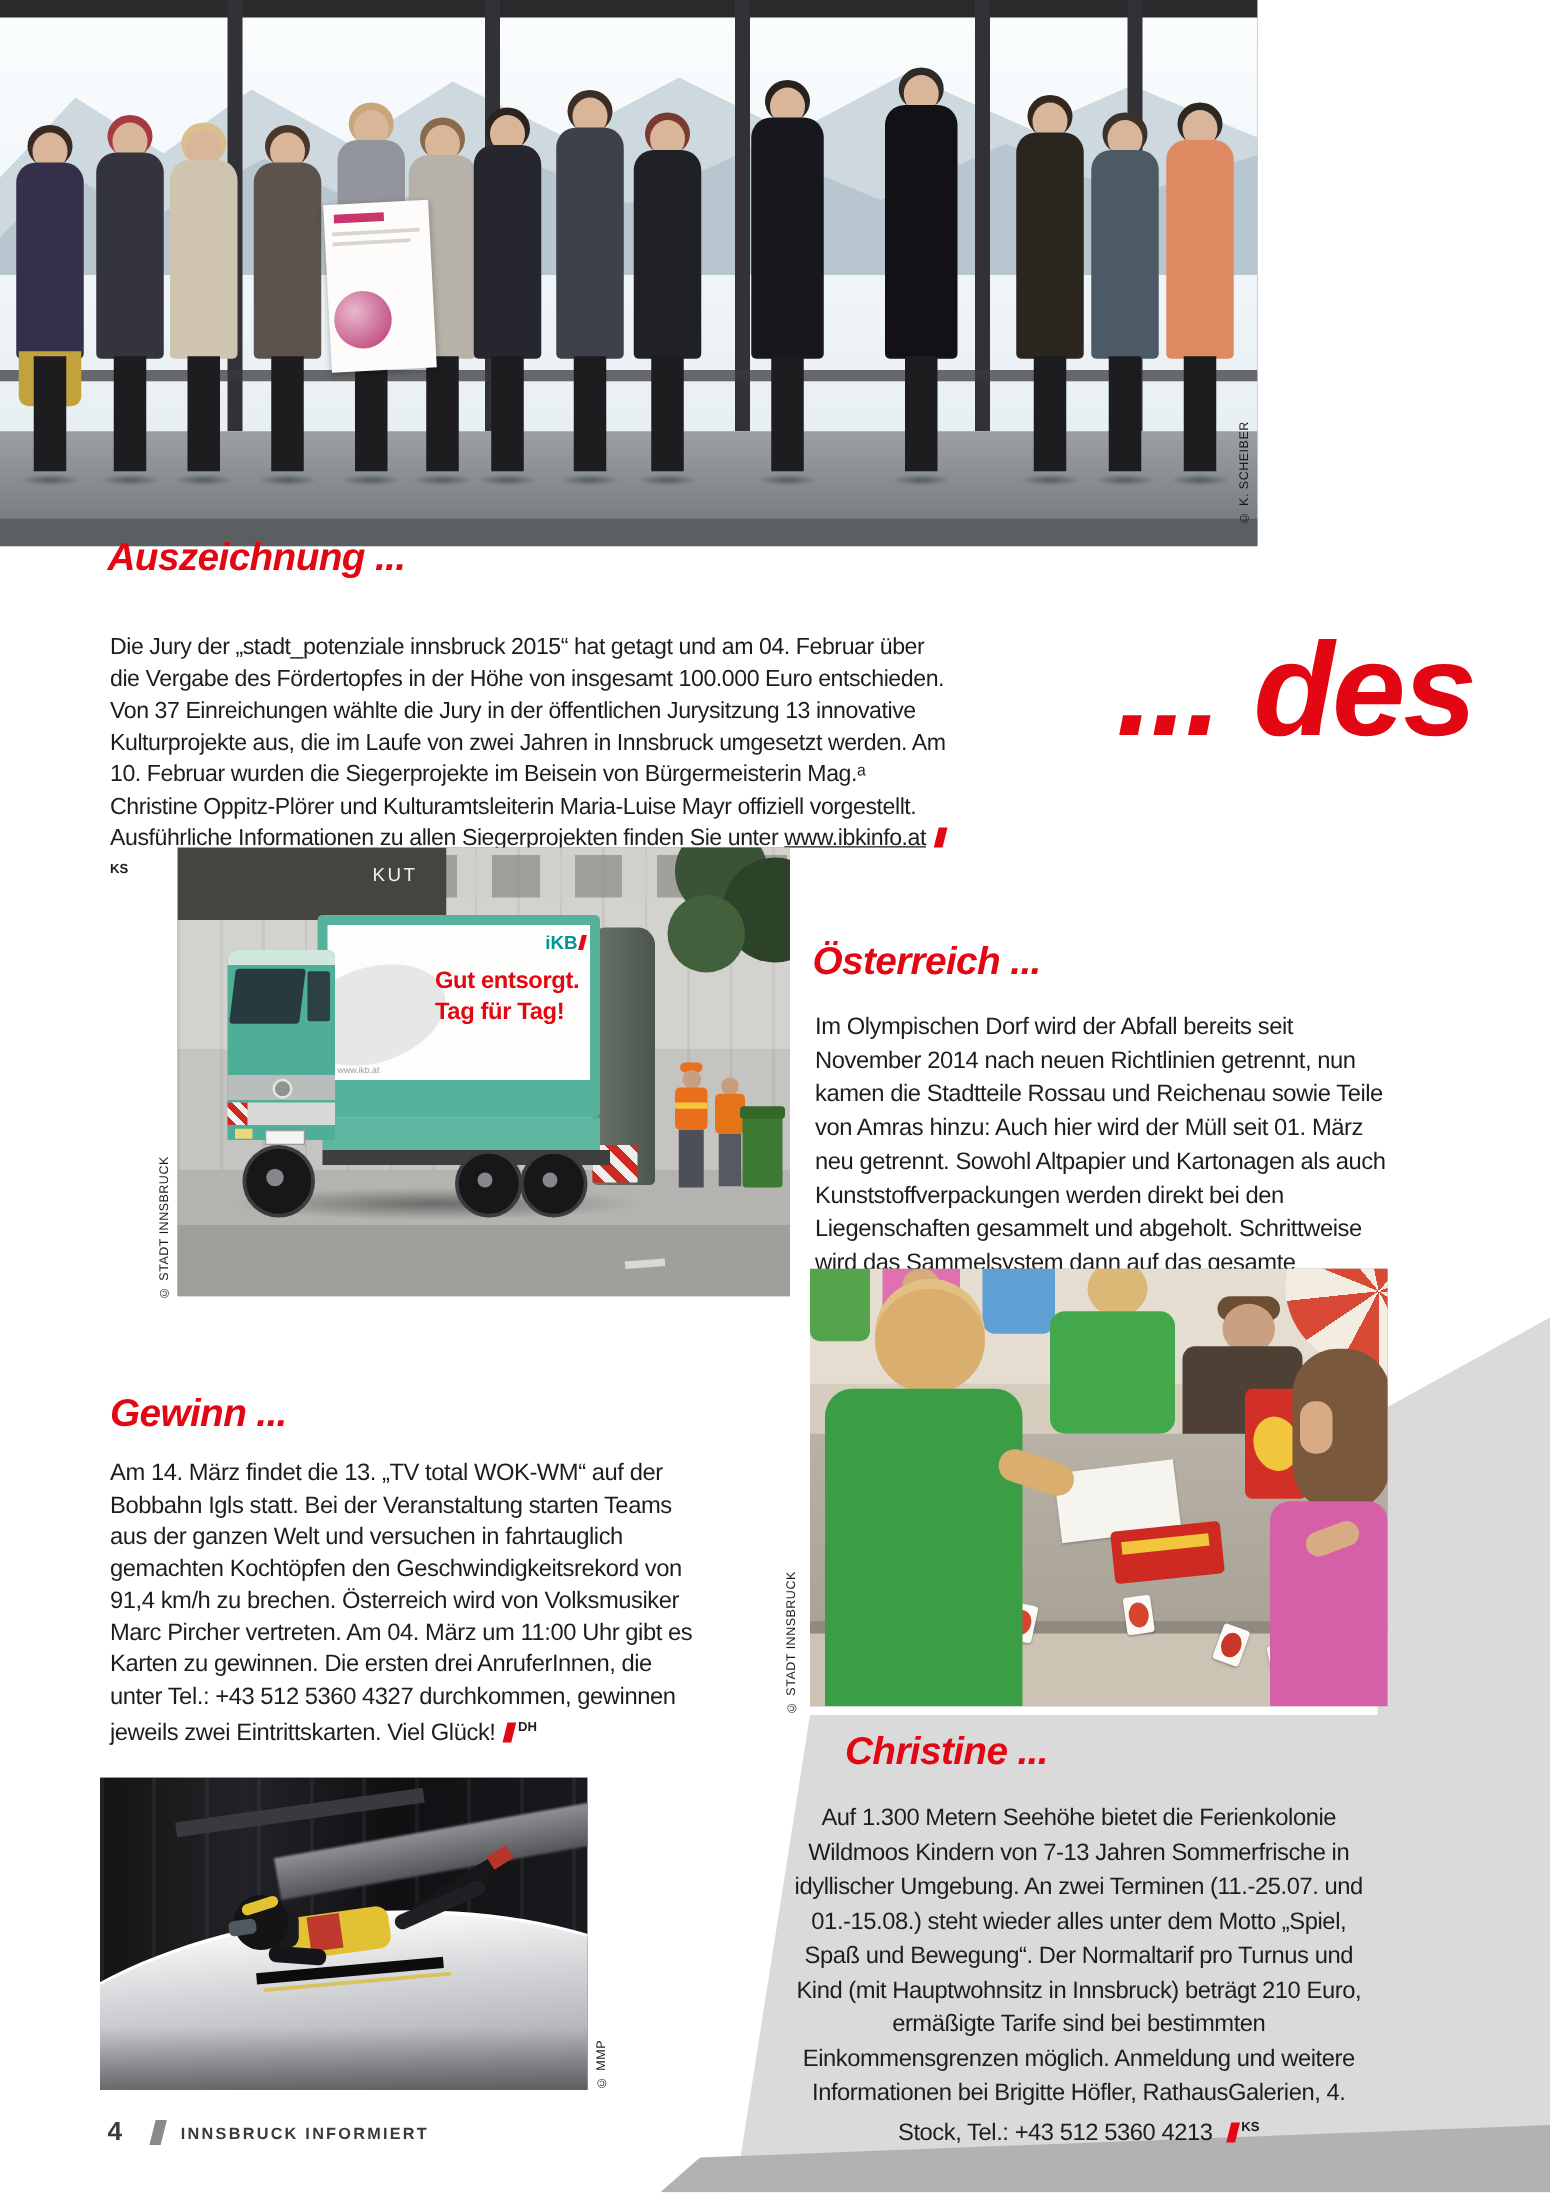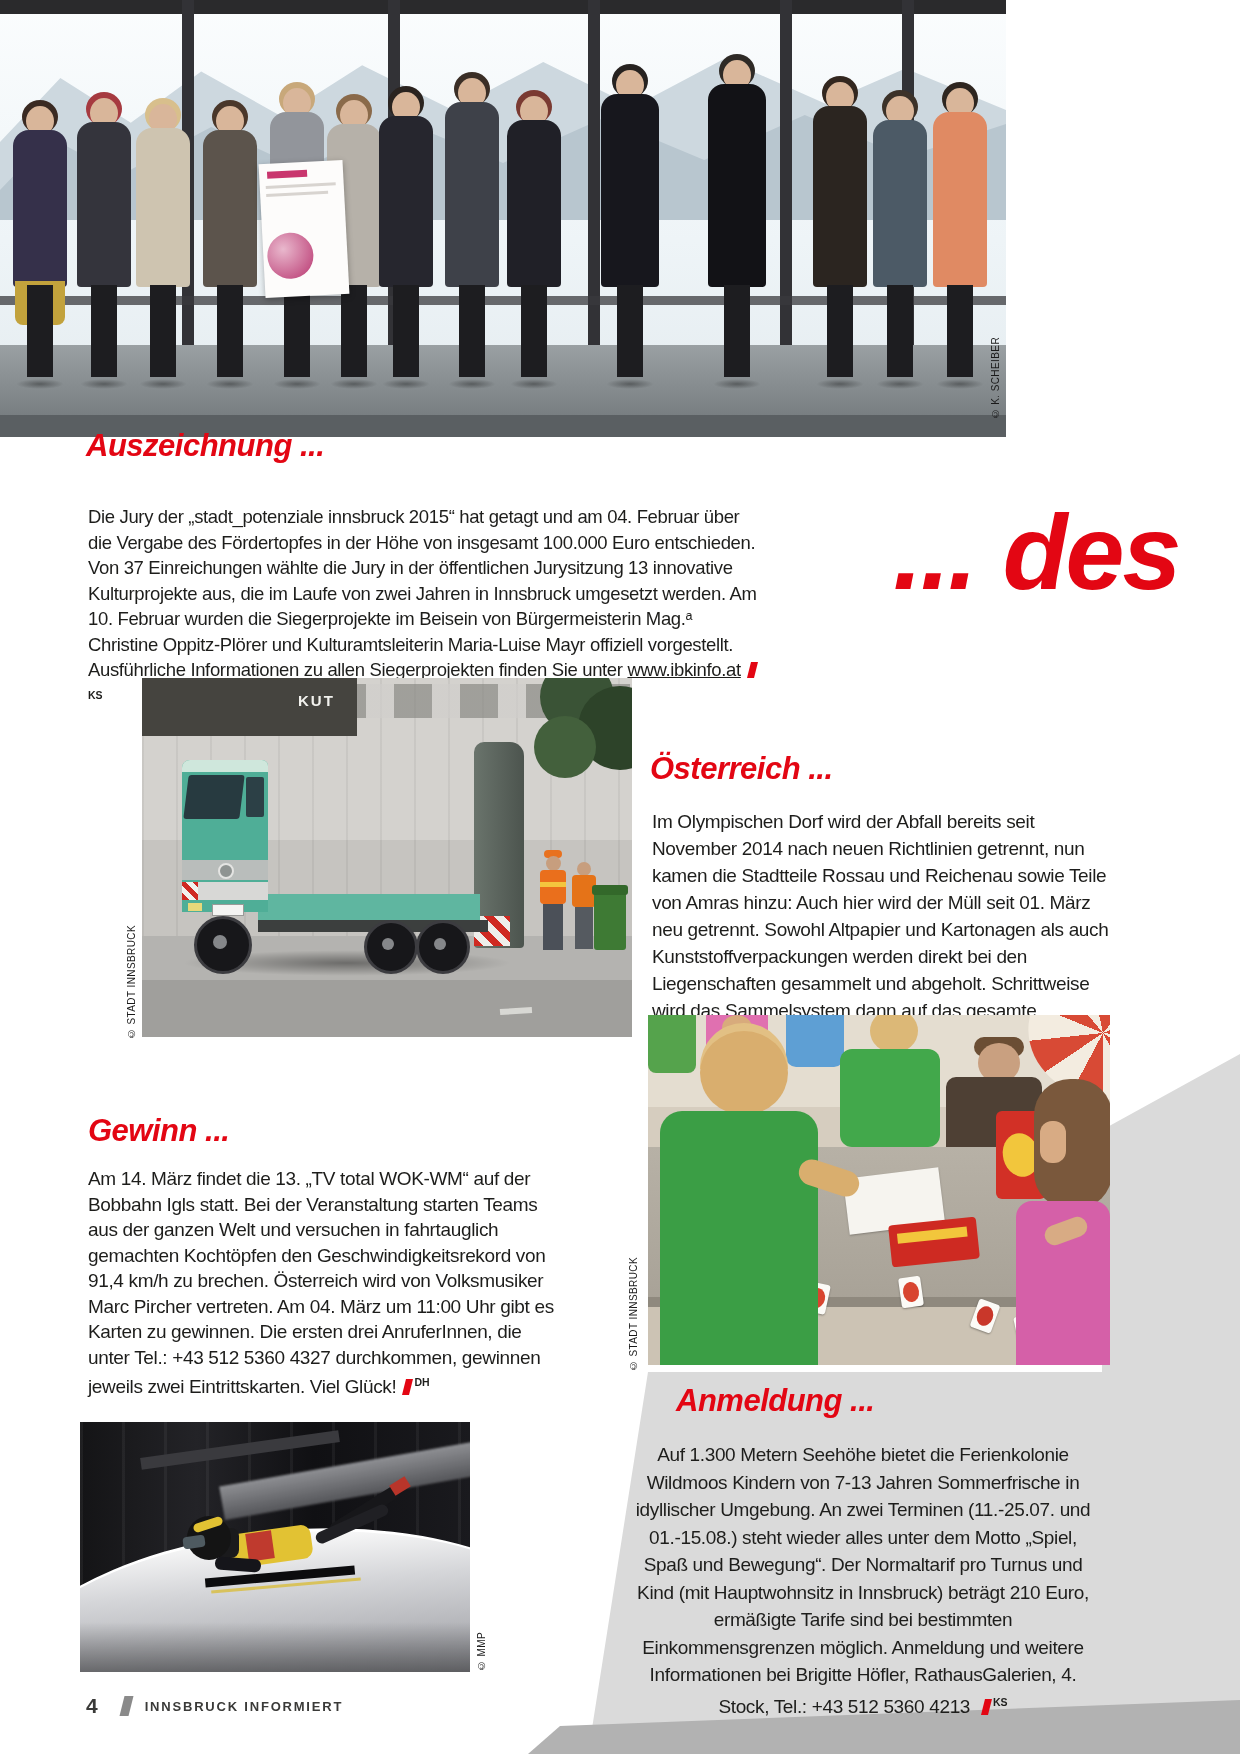--- a/index.html
+++ b/index.html
@@ -168,33 +168,45 @@
   <h2 class="heading" style="left:86px;top:428px">Auszeichnung ...</h2>
   <p class="bodytext" style="left:88px;top:504px;width:676px"><span>Die Jury der „stadt_potenziale innsbruck 2015“ hat getagt und am 04. Februar über die Vergabe des Fördertopfes in der Höhe von insgesamt 100.000 Euro entschieden. Von 37 Einreichungen wählte die Jury in der öffentlichen Jurysitzung 13 innovative Kulturprojekte aus, die im Laufe von zwei Jahren in Innsbruck umgesetzt werden. Am 10. Februar wurden die Siegerprojekte im Beisein von Bürgermeisterin Mag.ᵃ Christine Oppitz-Plörer und Kulturamtsleiterin Maria-Luise Mayr offiziell vorgestellt. Ausführliche Informationen zu allen Siegerprojekten finden Sie unter </span><a class="link">www.ibkinfo.at</a><span class="slash"></span><sup class="sig">KS</sup></p>
 
   <div class="pullquote">... des</div>
 
   <div class="photo" id="photo-truck" style="left:142px;top:678px;width:490px;height:359px">
     <div class="abs" style="left:0;top:0;width:100%;height:100%;background:linear-gradient(180deg,#d4d2ce 0 45%,#c6c4c0 45% 72%,#bab8b4 72% 100%)"></div>
     <div class="abs" style="left:0;top:0;width:100%;height:258px;background:repeating-linear-gradient(90deg,rgba(0,0,0,.05) 0 2px,transparent 2px 34px)"></div>
     <div class="abs" style="left:120px;top:6px;width:370px;height:34px;background:repeating-linear-gradient(90deg,#84847f 0 38px,#d0cecb 38px 66px);opacity:.65"></div>
     <div class="abs" style="left:0;top:0;width:215px;height:58px;background:#45443f">
-      <span class="abs" style="left:156px;top:14px;font-size:15px;font-weight:700;color:#f2f2ee;letter-spacing:2px">KUT</span>
+      <span class="abs" style="left:156px;top:14px;font-size:15px;font-weight:400;color:#f2f2ee;letter-spacing:2px">KUT</span>
     </div>
     <div class="abs circ" style="left:398px;top:-18px;width:74px;height:74px;background:#3a5336"></div>
     <div class="abs circ" style="left:436px;top:8px;width:84px;height:84px;background:#2d4329"></div>
     <div class="abs circ" style="left:392px;top:38px;width:62px;height:62px;background:#43603c"></div>
     <div class="abs" style="left:0;top:258px;width:100%;height:44px;background:#b4b3b0"></div>
     <div class="abs" style="left:0;top:302px;width:100%;height:57px;background:#a09f9c"></div>
     <div class="abs" style="left:358px;top:330px;width:32px;height:6px;background:#d8d8d4;transform:rotate(-4deg)"></div>
     <div class="abs" style="left:40px;top:272px;width:330px;height:26px;background:radial-gradient(ellipse,rgba(0,0,0,.4),transparent 70%)"></div>
 
     <div class="abs" style="left:332px;top:64px;width:50px;height:206px;background:linear-gradient(90deg,#6a746c,#4c544e);border-radius:10px 14px 4px 4px"></div>
     <div class="abs" style="left:332px;top:238px;width:36px;height:30px;background:repeating-linear-gradient(45deg,#cf2a22 0 7px,#eeeeea 7px 14px)"></div>
 
+    <div class="abs" style="left:112px;top:54px;width:226px;height:162px;background:#57b29c;border-radius:4px">
+      <div class="abs" style="left:8px;top:8px;width:210px;height:124px;background:#fdfdfb">
+        <div class="abs" style="left:-24px;top:34px;width:120px;height:76px;background:#e6e8e6;border-radius:50%;transform:rotate(-18deg)"></div>
+        <span class="abs" style="right:10px;top:6px;font-size:15px;font-weight:700;color:#00988e">iKB</span>
+        <span class="abs" style="right:4px;top:8px;width:4px;height:12px;background:#e30613;transform:skewX(-14deg)"></span>
+        <div class="abs" style="left:86px;top:32px;width:122px;font-size:19px;line-height:25px;font-weight:700;color:#e30613;letter-spacing:-.3px">
+          <div>Gut entsorgt.</div>
+          <div>Tag für Tag!</div>
+        </div>
+        <span class="abs" style="left:8px;bottom:4px;font-size:7px;color:#9a9a98">www.ikb.at</span>
+      </div>
+    </div>
     <div class="abs" style="left:116px;top:216px;width:222px;height:26px;background:#5fb6a0"></div>
     <div class="abs" style="left:116px;top:242px;width:230px;height:12px;background:#3c3f3e"></div>
 
     <div class="abs" style="left:40px;top:82px;width:86px;height:152px;background:#4fae97;border-radius:8px 6px 0 0">
       <div class="abs" style="left:0;top:0;width:86px;height:12px;background:#cfe7dc;border-radius:8px 6px 0 0"></div>
       <div class="abs" style="left:4px;top:15px;width:56px;height:44px;background:#273a40;transform:skewX(-7deg);border-radius:3px"></div>
       <div class="abs" style="left:64px;top:17px;width:18px;height:40px;background:#2c4046;border-radius:2px"></div>
       <div class="abs" style="left:0;top:100px;width:86px;height:20px;background:#b9bdbb"></div>
       <div class="abs circ" style="left:36px;top:103px;width:12px;height:12px;border:2px solid #e4e4e2;background:#8f9492"></div>
       <div class="abs" style="left:0;top:122px;width:86px;height:18px;background:#d8d8d6"></div>
@@ -281,21 +293,21 @@
     <div class="abs" style="left:12px;top:96px;width:158px;height:254px;background:#3b9e45;border-radius:22px 22px 0 0"></div>
     <div class="abs" style="left:150px;top:150px;width:62px;height:26px;background:#d9ae6e;border-radius:13px;transform:rotate(18deg)"></div>
 
     <div class="abs" style="left:386px;top:64px;width:78px;height:130px;background:#7a583c;border-radius:36px"></div>
     <div class="abs" style="left:392px;top:106px;width:26px;height:42px;background:#d8ab84;border-radius:12px"></div>
     <div class="abs" style="left:368px;top:186px;width:94px;height:164px;background:#d560a8;border-radius:16px 16px 0 0"></div>
     <div class="abs" style="left:396px;top:206px;width:44px;height:20px;background:#d8ab84;border-radius:10px;transform:rotate(-20deg)"></div>
   </div>
   <div class="credit" style="left:628px;top:1257px">© STADT INNSBRUCK</div>
 
-  <h2 class="heading" style="left:676px;top:1383px">Anmeldung ...</h2>
+  <h2 class="heading" style="left:676px;top:1383px">Christine ...</h2>
   <p class="bodytext rc" style="left:628px;top:1441px;width:470px;line-height:27.5px;text-align:center"><span>Auf 1.300 Metern Seehöhe bietet die Ferienkolonie Wildmoos Kindern von 7-13 Jahren Sommerfrische in idyllischer Umgebung. An zwei Terminen (11.-25.07. und 01.-15.08.) steht wieder alles unter dem Motto „Spiel, Spaß und Bewegung“. Der Normaltarif pro Turnus und Kind (mit Hauptwohnsitz in Innsbruck) beträgt 210 Euro, ermäßigte Tarife sind bei bestimmten Einkommensgrenzen möglich. Anmeldung und weitere Informationen bei Brigitte Höfler, RathausGalerien, 4. Stock, Tel.: +43 512 5360 4213 </span><span class="slash"></span><sup class="sig">KS</sup></p>
 
   <div class="photo" id="photo-luge" style="left:80px;top:1422px;width:390px;height:250px">
     <div class="abs" style="left:0;top:0;width:100%;height:100%;background:linear-gradient(90deg,#141416,#232327 30%,#101013 60%,#1a1a1e)"></div>
     <div class="abs" style="left:0;top:0;width:100%;height:100%;background:repeating-linear-gradient(90deg,rgba(255,255,255,.05) 0 3px,transparent 3px 42px)"></div>
     <div class="abs" style="left:60px;top:22px;width:200px;height:12px;background:#3a3a3e;transform:rotate(-8deg)"></div>
     <div class="abs" style="left:140px;top:40px;width:280px;height:34px;background:linear-gradient(180deg,#8e8f93,#55565a);transform:rotate(-10deg);filter:blur(1px)"></div>
     <div class="abs" style="left:-90px;top:108px;width:600px;height:290px;background:linear-gradient(180deg,#fafafa 0,#d5d6d9 18%,#a7a8ad 45%,#7b7c81 75%,#5f6065);border-radius:50%;border-top:3px solid #ffffff;transform:rotate(-5deg)"></div>
 
     <div class="abs" style="left:95px;top:70px;width:260px;height:120px">

